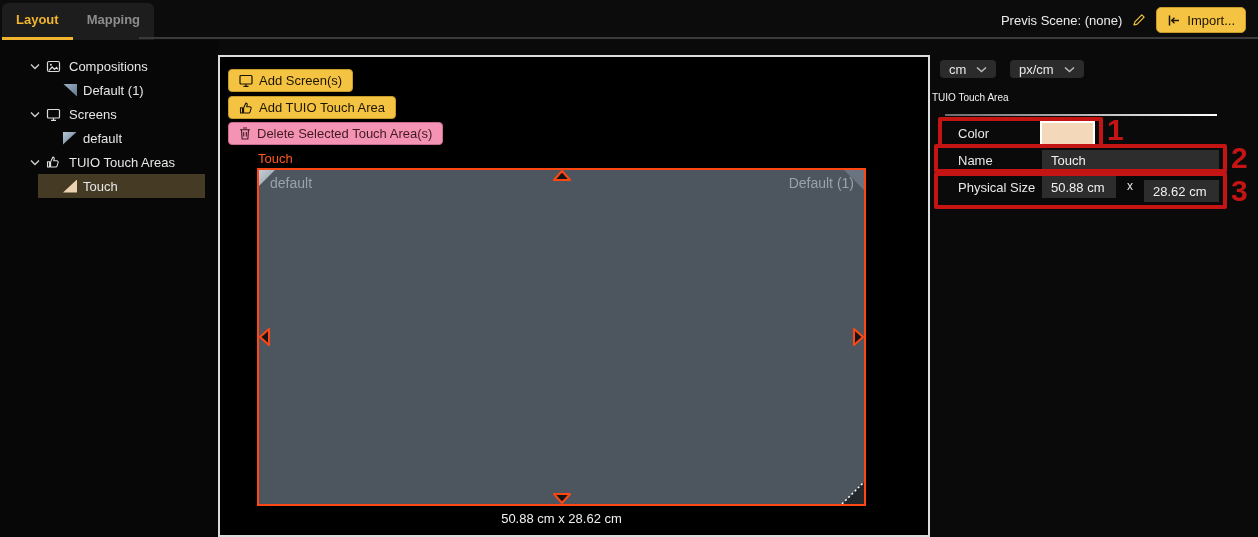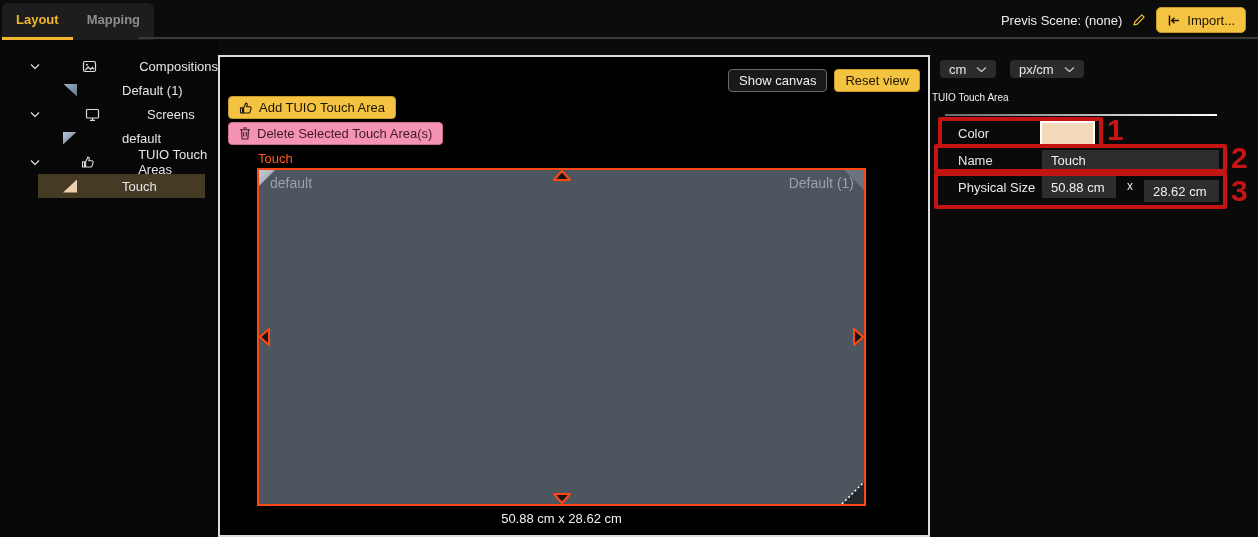--- a/index.html
+++ b/index.html
@@ -22,21 +22,21 @@
   .btn { display:inline-flex; align-items:center; gap:6px; font-size:13px; border-radius:4px;
          padding:3px 10px; border:1px solid transparent; cursor:default; white-space:nowrap; }
   .btn-amber { background:#f5c342; border-color:#c79b28; color:#1c1500; }
   .btn-dark  { background:#191919; border-color:#6a6a6a; color:#f0f0f0; }
   .btn-pink  { background:#f593b4; border-color:#c96b92; color:#401a22; }
   .import-btn { height:26px; border-radius:5px; }
 
   
   .sidebar { position:absolute; left:0; top:40px; width:218px; bottom:0; background:#070707; }
   .tree { position:absolute; top:14px; left:0; right:0; }
-  .tree-row { height:24px; display:flex; align-items:center; color:#e6e6e6; font-size:13px;gap:39px; }
+  .tree-row { height:24px; display:flex; align-items:center; color:#e6e6e6; font-size:13px; }
   .tree-row.group { padding-left:30px; }
   .tree-row.child { padding-left:63px; }
   .tree-row.selected { background:#453b24; margin-left:38px; margin-right:13px; padding-left:25px; }
   .chev { width:16px; display:flex; align-items:center; }
   .ticon { width:20px; display:flex; align-items:center; color:#dcdcdc; }
   .tlabel { margin-left:3px; }
   .tri { width:14px; height:13px; margin-right:6px; flex:0 0 auto; }
   .tri-ne-blue  { background:linear-gradient(135deg,#9fb4c9,#61768c); clip-path:polygon(0 0,100% 0,100% 100%); }
   .tri-ne-blue2 { background:linear-gradient(135deg,#b9c8d8,#5d7288); clip-path:polygon(0 0,100% 0,0 100%); }
   .tri-se-peach { background:#ecd2b0; clip-path:polygon(100% 0,100% 100%,0 100%); }
@@ -185,24 +185,29 @@
       </div>
       <div class="tree-row child selected">
         <span class="tri tri-se-peach"></span>
         <span>Touch</span>
       </div>
     </div>
   </aside>
 
   <main class="main-panel">
     <div class="toolbar-row row1">
-      <div class="right-actions">
-        <button class="btn btn-dark">Show canvas</button>
-        <button class="btn btn-amber">Reset view</button>
-      </div>
+      <button class="btn btn-amber">
+        <span>
+            <svg width="14" height="13" viewBox="0 0 14 13">
+              <rect x="1" y="1.5" width="12" height="8.5" rx="1" fill="none" stroke="currentColor" stroke-width="1.2"></rect>
+              <path d="M7 10v2M4.5 12.3h5" stroke="currentColor" stroke-width="1.2" fill="none"></path>
+            </svg>
+          </span>
+        <span>Add Screen(s)</span>
+      </button>
     </div>
     <div class="toolbar-row row2">
       <button class="btn btn-amber">
         <span>
             <svg width="14" height="14" viewBox="0 0 14 14">
               <path d="M1.5 6.7h2v5.3h-2zM4.6 12V7l2.3-4.9c.9 0 1.5.7 1.3 1.7l-.5 2h3.2c.8 0 1.4.8 1.2 1.6l-1 3.4c-.2.7-.8 1.2-1.5 1.2H4.6z" fill="none" stroke="currentColor" stroke-width="1.1" stroke-linejoin="round"></path>
             </svg>
           </span>
         <span>Add TUIO Touch Area</span>
       </button>

